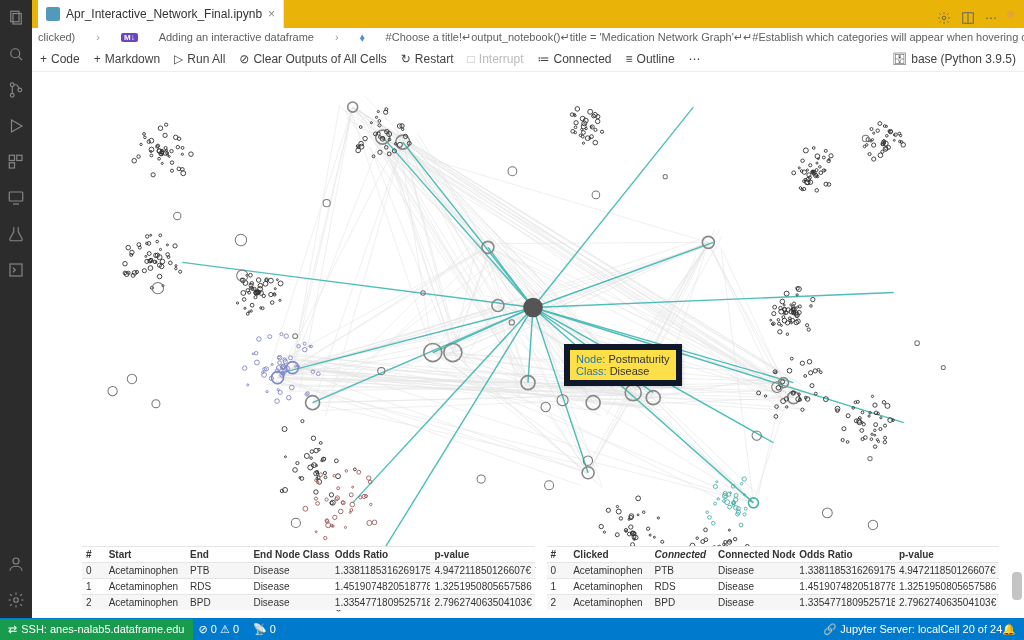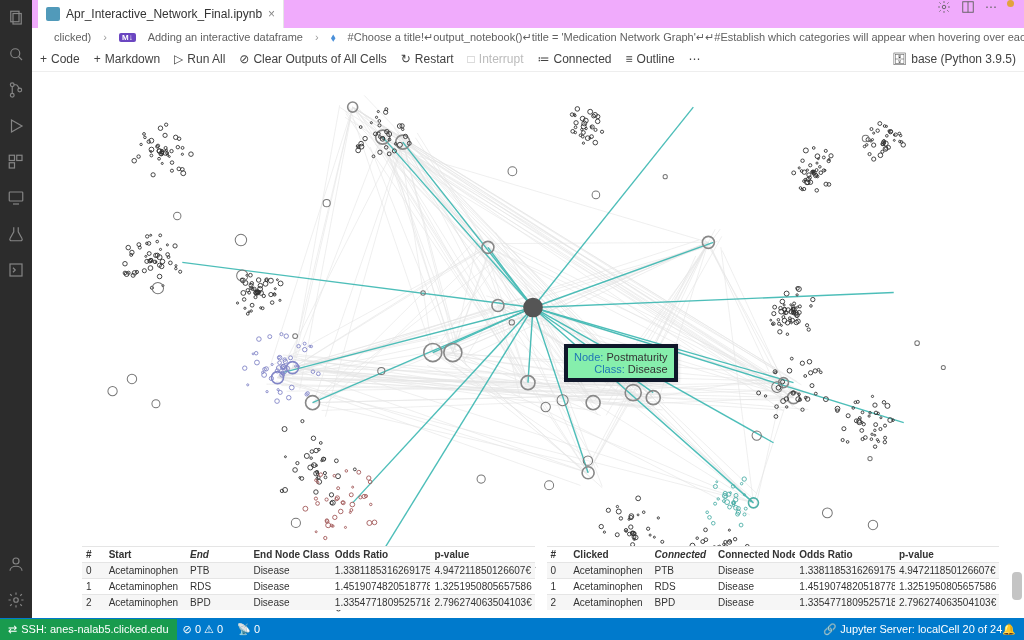--- a/index.html
+++ b/index.html
@@ -1,35 +1,35 @@
 <!DOCTYPE html>
 <html><head>
 <meta charset="utf-8">
 <style>
 * { margin: 0; padding: 0; box-sizing: border-box; }
 body { font-family: -apple-system, "Segoe UI", sans-serif; font-size: 12px; color: #333; background: #fff; width: 1024px; height: 640px; overflow: hidden; position: relative; }
 .activity-bar { position: absolute; left: 0; top: 0; bottom: 22px; width: 32px; background: #2c2c2c; display: flex; flex-direction: column; align-items: center; padding-top: 8px; gap: 16px; }
 .activity-bar .icon { width: 20px; height: 20px; display: flex; align-items: center; justify-content: center; color: #858585; cursor: pointer; }
 .activity-bar .spacer { flex: 1; }
 .main { position: absolute; left: 32px; right: 0; top: 0; bottom: 22px; display: flex; flex-direction: column; background: #fff; }
-.tab-bar { height: 28px; background: #f0abfc; display: flex; align-items: flex-start; padding-left: 6px; }
+.tab-bar { height: 28px; background: #eab308; display: flex; align-items: flex-end; padding-left: 6px; }
 .tab { height: 28px; background: #fff; display: flex; align-items: center; padding: 0 8px; gap: 6px; font-size: 12px; color: #333; border-right: 1px solid #e5e5e5; cursor: pointer; }
 .tab .doc-icon { width: 14px; height: 14px; background: #519aba; border-radius: 2px; }
 .tab-actions { margin-left: auto; display: flex; gap: 10px; padding-right: 10px; color: #616161; }
 .tab-actions .dot { width: 7px; height: 7px; border-radius: 50%; background: #e2a33d; }
-.breadcrumb { height: 18px; display: flex; align-items: center; padding: 0 6px; font-size: 11px; color: #616161; gap: 12px; white-space: nowrap; overflow: hidden; margin-left: 16px; }
+.breadcrumb { height: 18px; display: flex; align-items: center; padding: 0 6px; font-size: 11px; color: #616161; gap: 21px; white-space: nowrap; overflow: hidden; }
 .breadcrumb .sep { color: #999; }
 .breadcrumb .md-icon { display:inline-block; padding:0 3px; background:#6b46c1; color:#fff; font-size:8px; border-radius:2px; font-weight:bold; }
 .nb-toolbar { height: 26px; display: flex; align-items: center; padding: 0 8px; gap: 14px; font-size: 12px; color: #424242; border-bottom: 1px solid #eee; }
 .nb-toolbar .btn { display: flex; align-items: center; gap: 4px; cursor: pointer; }
 .nb-toolbar .btn.disabled { color: #bbb; }
 .nb-toolbar .kernel { margin-left: auto; display: flex; align-items: center; gap: 4px; }
 .content { flex: 1; position: relative; overflow: hidden; background: #fff; }
 svg.network { position: absolute; inset: 0; }
-.tooltip { position: absolute; left: 532px; top: 272px; background: #86efac; border: 4px solid #0f172a; padding: 3px 6px; font-size: 11px; box-shadow: 1px 1px 3px rgba(0,0,0,0.15); pointer-events: none; text-align: right; }
+.tooltip { position: absolute; left: 532px; top: 272px; background: #fde047; border: 6px solid #0f172a; padding: 3px 6px; font-size: 11px; box-shadow: 1px 1px 3px rgba(0,0,0,0.15); pointer-events: none; }
 .tooltip .k { color: #1f77b4; }
 .tables { position: absolute; bottom: 0; left: 50px; right: 25px; height: 72px; display: flex; gap: 12px; font-size: 10px; }
 .tbl { flex: 1; overflow: hidden; }
 .tbl table { width: 100%; border-collapse: collapse; table-layout: fixed; }
 .tbl th, .tbl td { padding: 2px 4px; text-align: left; border-top: 1px solid #e5e5e5; overflow: hidden; white-space: nowrap; text-overflow: clip; }
 .tbl th { font-weight: 600; color: #333; background: #fff; }
 .tbl tr.row td { background: #f6f6f6; }
 .tbl tr.row:nth-child(even) td { background: #fff; }
 .status-bar { position: absolute; left: 0; right: 0; bottom: 0; height: 22px; background: #007acc; color: #fff; display: flex; align-items: center; font-size: 11px; padding: 0 8px; gap: 14px; }
 .status-bar .right { margin-left: auto; display: flex; gap: 0; align-items: center; }
@@ -1203,21 +1203,21 @@
     </div>
     <div class="scroll-thumb"></div>
 
     <div class="tables">
       <div class="tbl">
         <table>
             <thead>
               <tr id="thl">
                 <th style="width: 5%;">#</th>
                 <th style="width: 18%;">Start</th>
-                <th style="width: 14%; font-style: italic;">End</th>
+                <th style="width: 14%;">End</th>
                 <th style="width: 18%;">End Node Class</th>
                 <th style="width: 22%;">Odds Ratio</th>
                 <th style="width: 23%;">p-value</th>
               </tr>
             </thead>
             <tbody id="tbl">
               <tr class="row">
                 <td>0</td>
                 <td>Acetaminophen</td>
                 <td>PTB</td>
@@ -1284,21 +1284,21 @@
             </tbody>
           </table>
       </div>
     </div>
   </div>
 </div>
 
 <div class="status-bar">
   <span style="background:#199b4e;margin:-4px -8px;padding:4px 8px;display:flex;align-items:center;gap:4px;">
       <span>⇄</span>
-      <span>SSH: anes-nalab5.clicked.edu</span>
+      <span>SSH: anes-nalab5.dataframe.edu</span>
     </span>
   <span>⊘ <span>0</span> ⚠ <span>0</span></span>
   <span>📡 <span>0</span></span>
   <div class="right">
     <span>🔗 <span>Jupyter Server: local</span></span>
     <span>Cell 20 of 24</span>
     <span>🔔</span>
   </div>
 </div>
 

